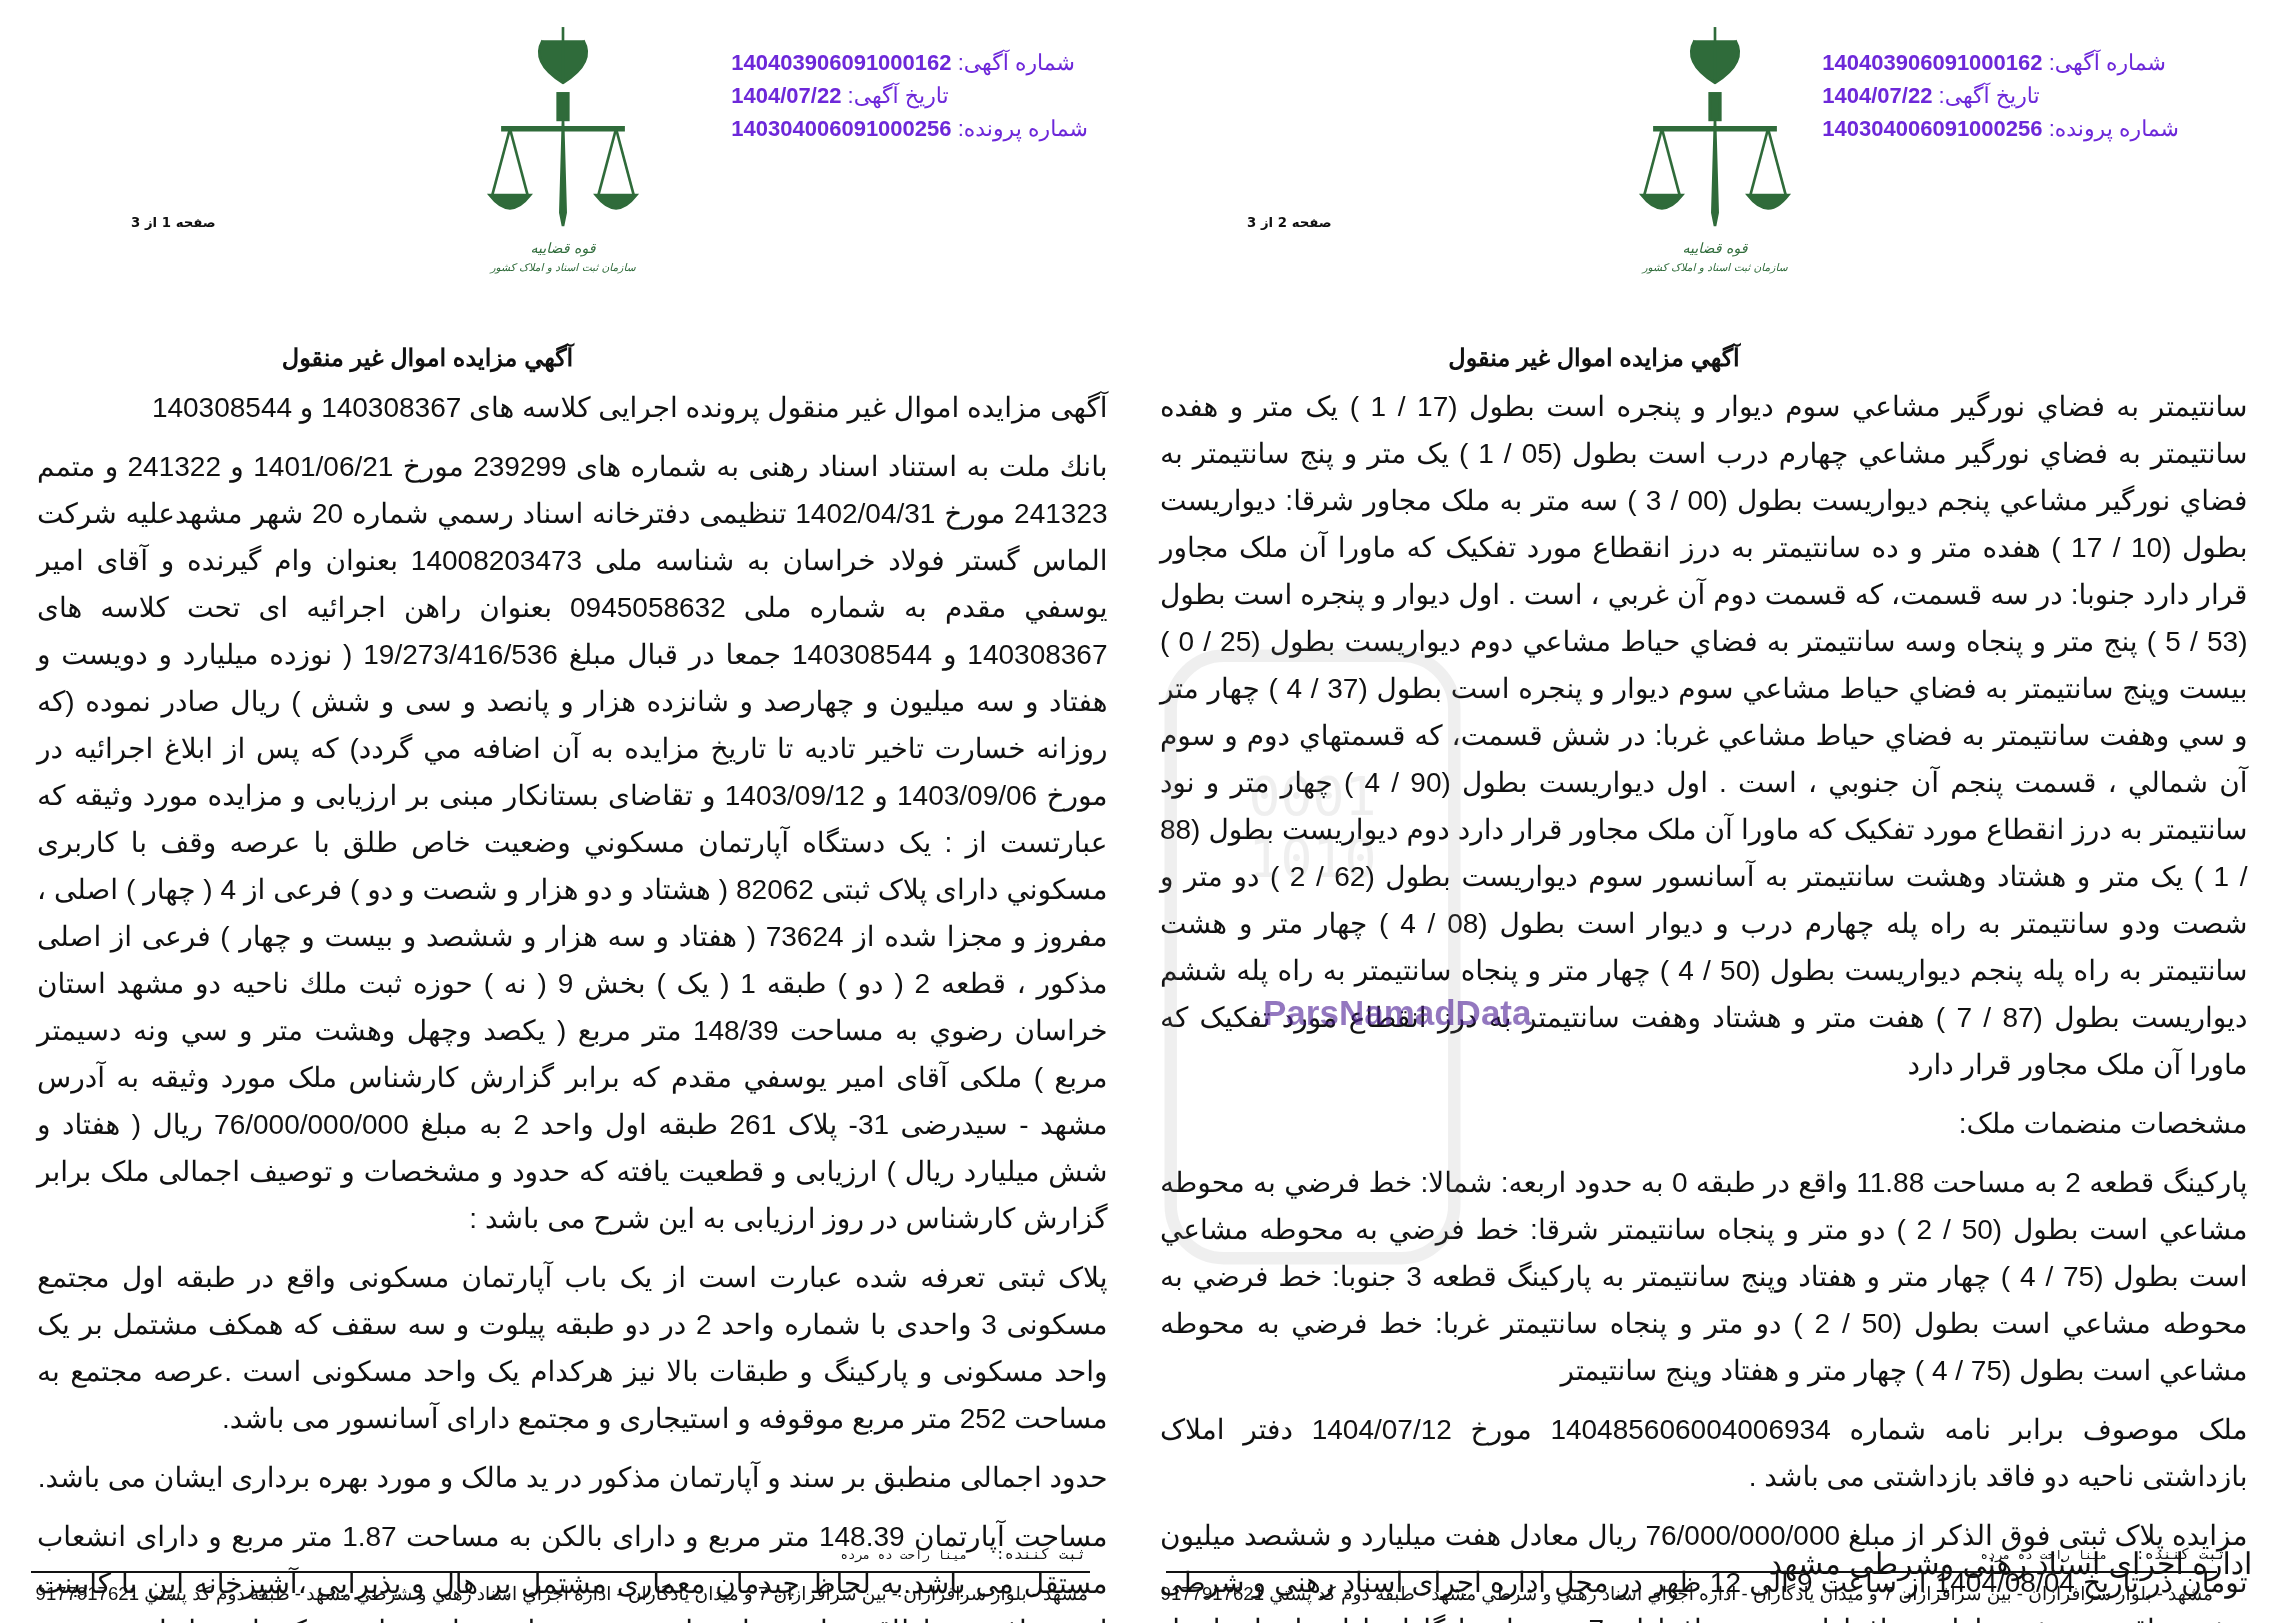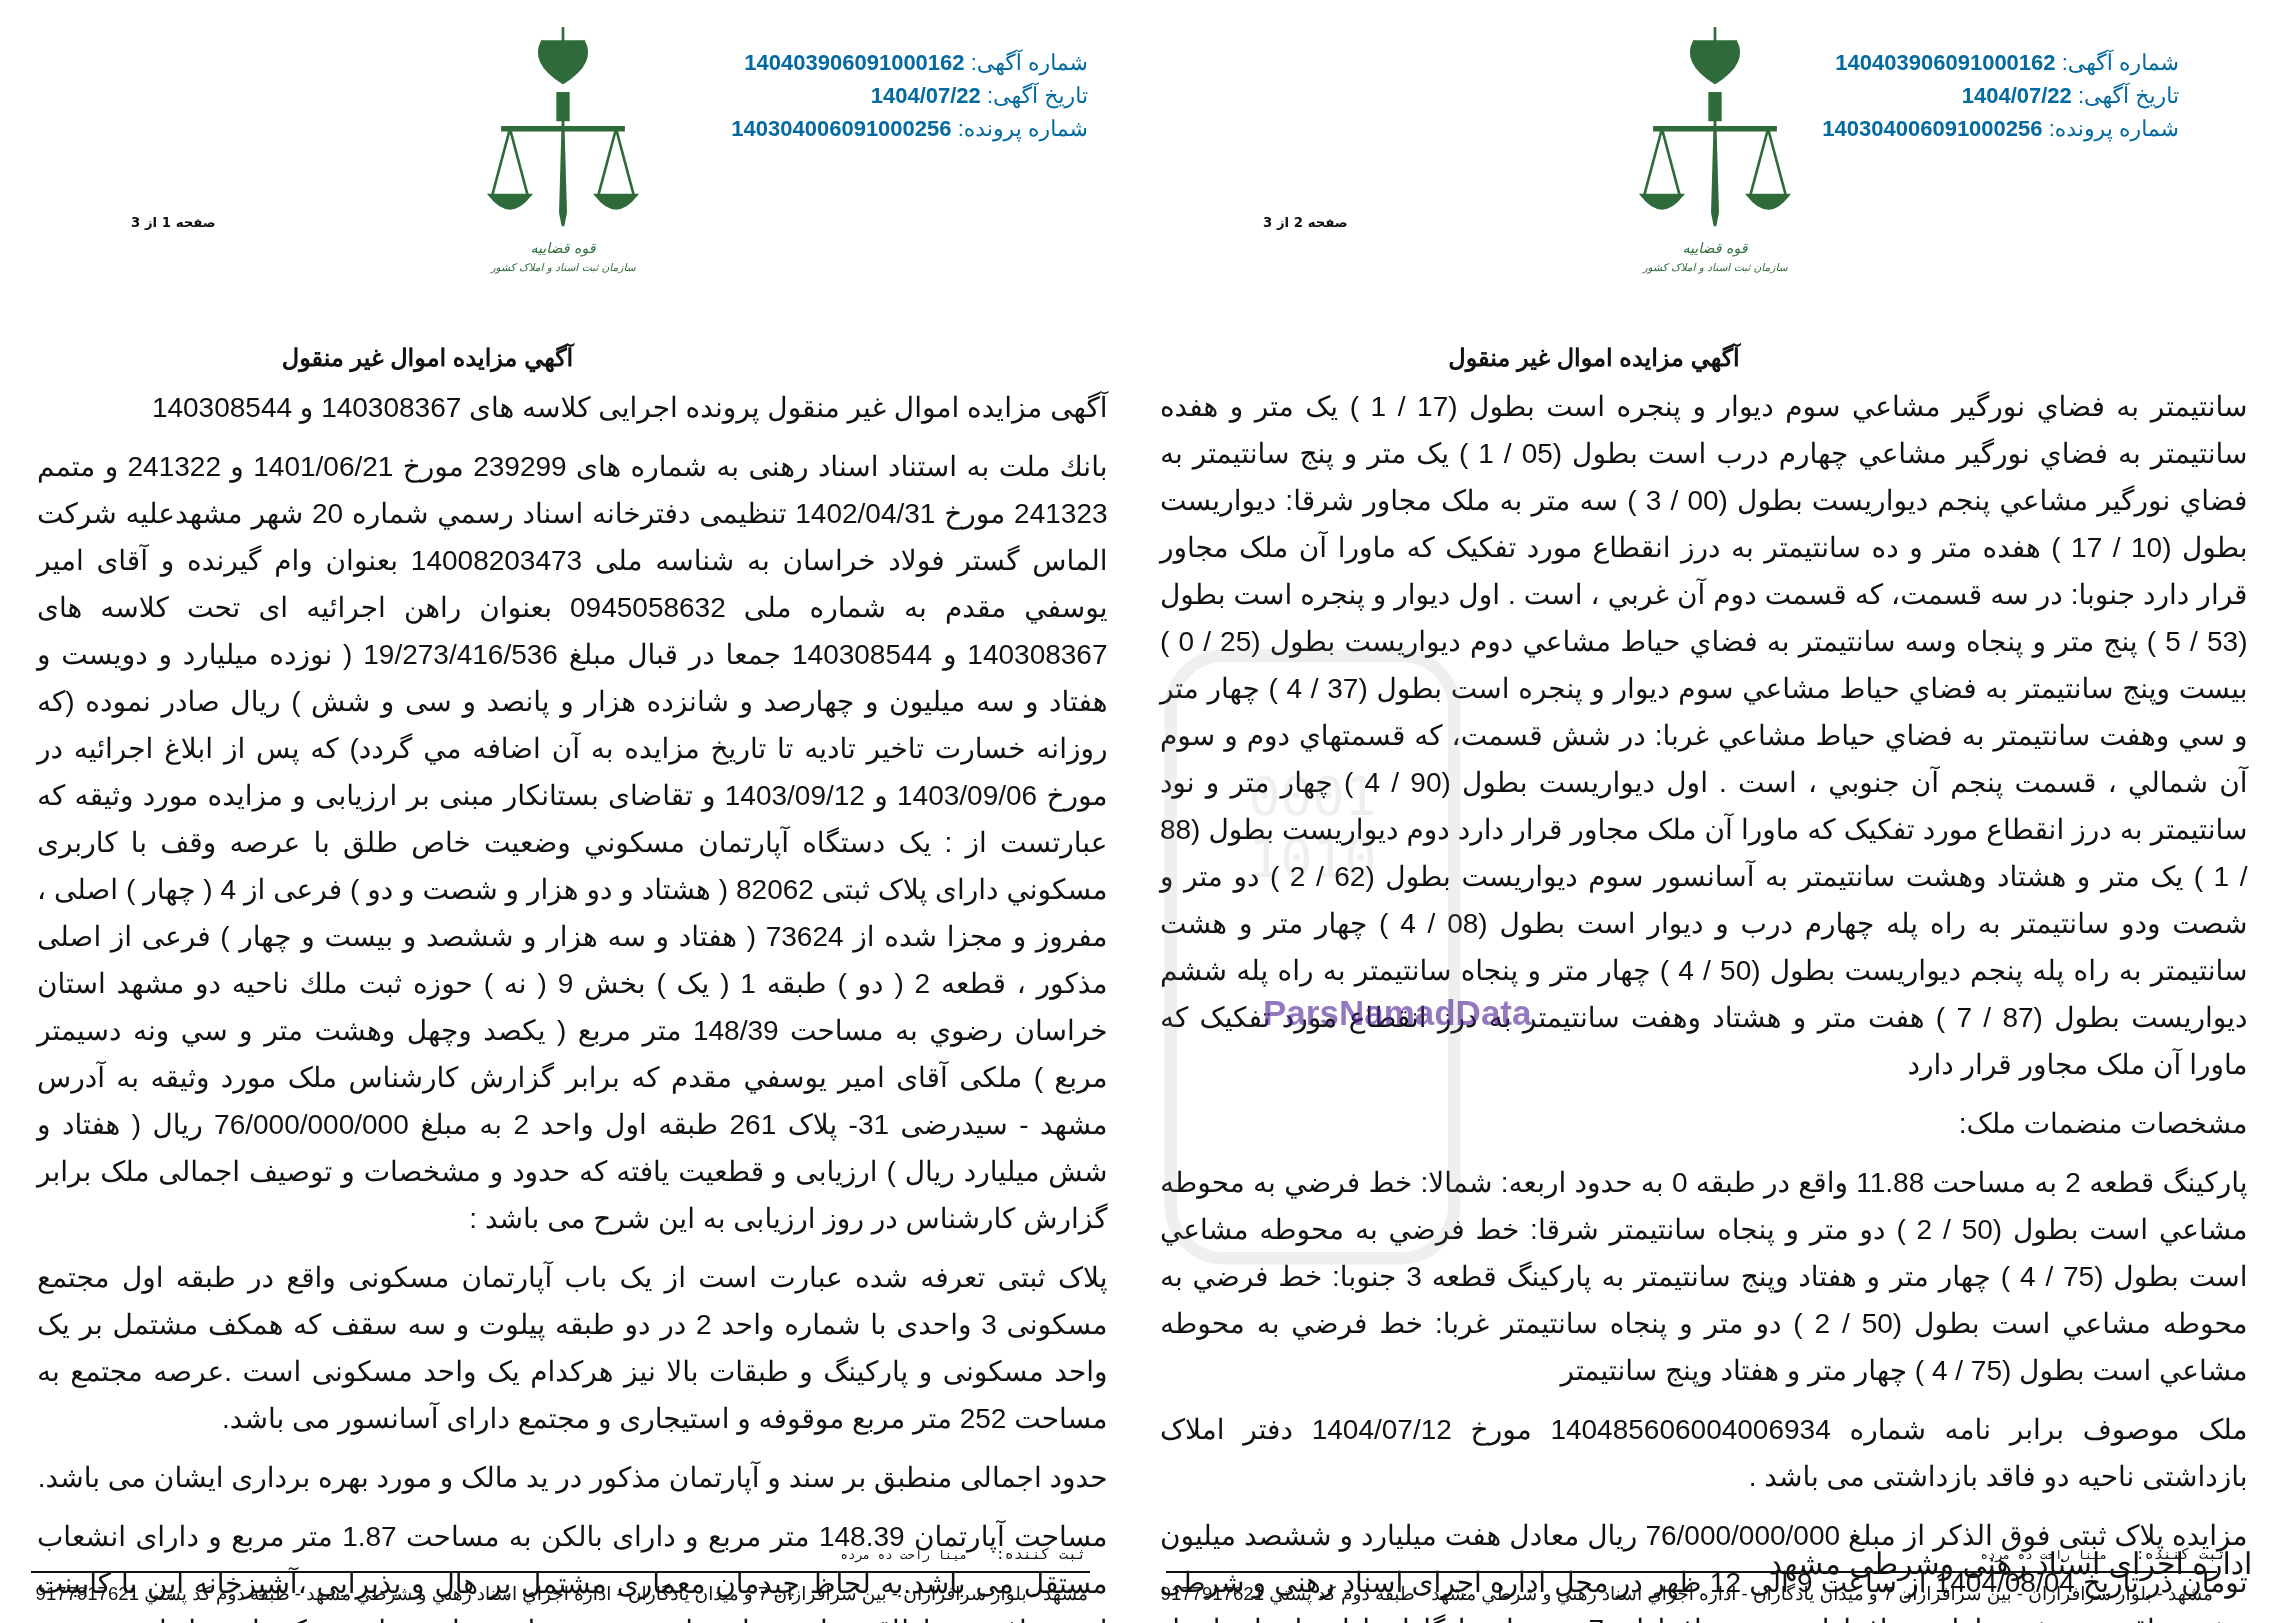--- a/index.html
+++ b/index.html
@@ -4,28 +4,28 @@
 <style>
   html, body { margin:0; padding:0; background:#ffffff; }
   body { width:2280px; height:1623px; position:relative; overflow:hidden;
          font-family:"DejaVu Sans","Liberation Sans",sans-serif; color:#111; }
   .page { position:absolute; top:0; height:1623px; }
   .page.left { left:0; width:1139px; }
   .page.right { left:1139px; width:1140px; }
   .emblem { position:absolute; top:8.9px; width:168px; height:266px; }
   .page.left .emblem { left:479px; }
   .page.right .emblem { left:492px; }
-  .hdr { position:absolute; top:46px; direction:rtl; text-align:right;
-         font-family:"Liberation Sans",sans-serif; font-size:22px; line-height:33px; font-weight:bold; color:#0369a1; }
+  .hdr { position:absolute; top:46px; direction:rtl; text-align:left;
+         font-family:"Liberation Sans",sans-serif; font-size:22px; line-height:33px; font-weight:bold; color:#6d28d9; }
   .page.left .hdr { right:51px; }
   .page.right .hdr { right:100px; }
   .hdr .lbl { font-weight:normal; }
   .pageno { position:absolute; top:215px; font-size:13.3px; font-weight:bold; direction:rtl; }
   .page.left .pageno { left:131px; }
-  .page.right .pageno { left:124px; }
+  .page.right .pageno { left:108px; }
   .title { position:absolute; top:344px; width:100%; text-align:center; direction:rtl;
            font-size:24px; font-weight:bold; font-family:"Liberation Sans",sans-serif; }
   .page.left .title { left:-142px; }
   .page.right .title { left:-115px; }
   .body { position:absolute; direction:rtl; text-align:justify; text-align-last:right;
           font-family:"Liberation Sans",sans-serif; font-size:28px; line-height:47px; }
   .page.left .body { top:372px; left:25px; right:19.5px; }
   .page.right .body { top:355px; left:8.9px; right:19.5px; }
   .body p { margin:12px; }
   .sig-title { position:absolute; direction:rtl; font-size:30px; font-family:"Liberation Sans",sans-serif; }

